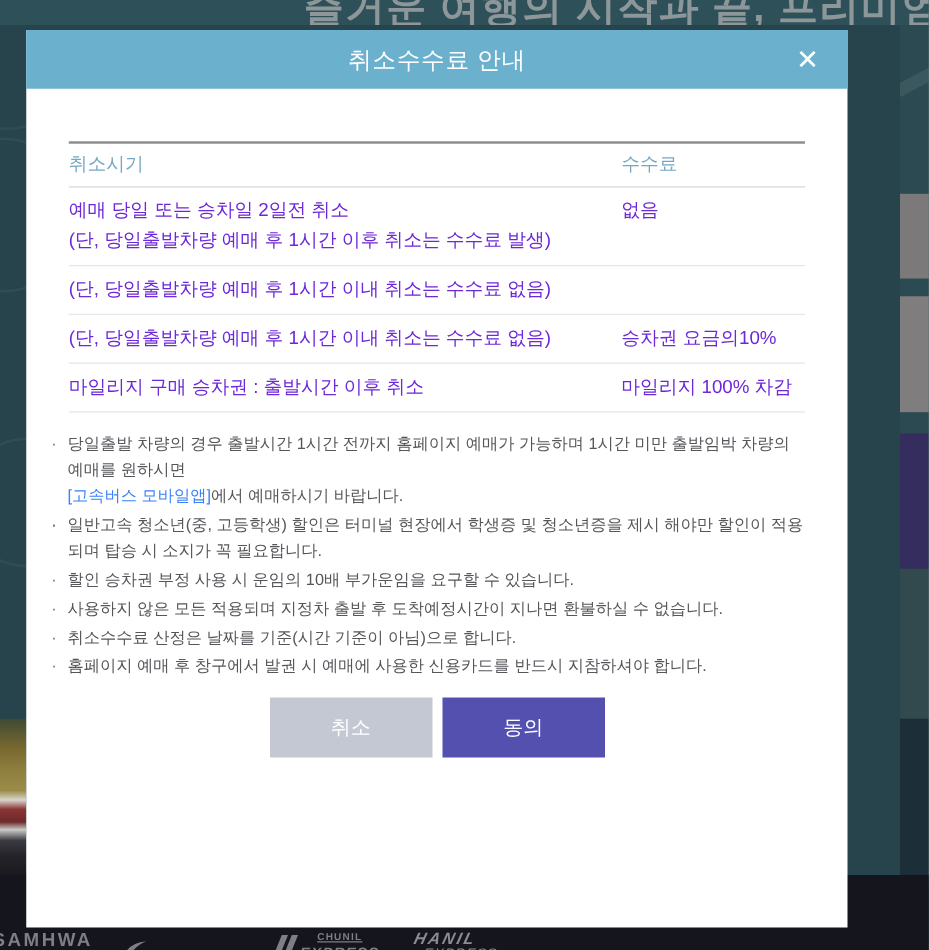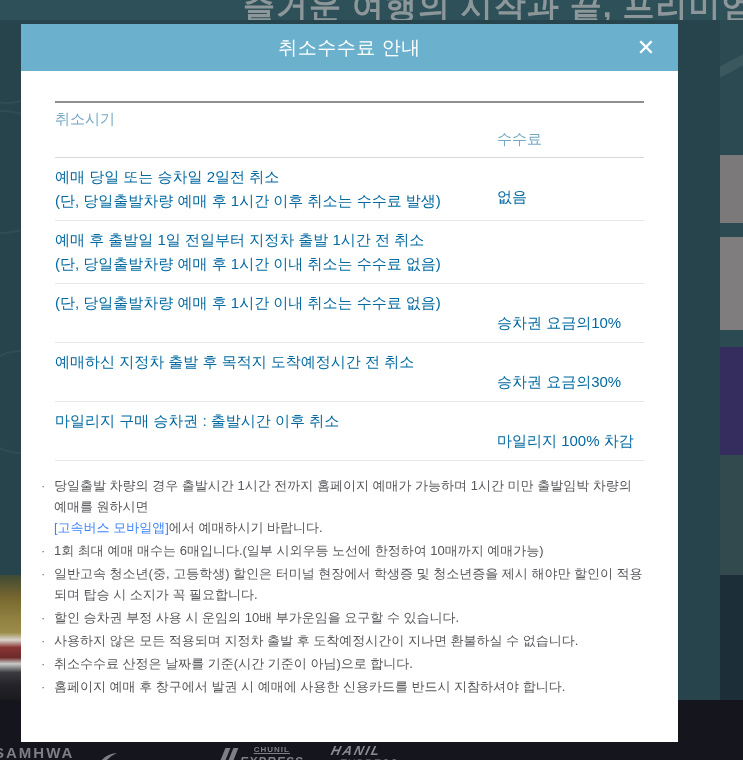--- a/index.html
+++ b/index.html
@@ -49,28 +49,28 @@
   .logo-hanil{align-items:flex-start;transform:skewX(-14deg);color:#8b8b94;}
   .logo-hanil .l1{font-size:13px;font-style:italic;letter-spacing:2px;font-weight:bold;}
   .logo-hanil .l2{font-size:11px;font-style:italic;letter-spacing:1px;margin-top:1px;margin-left:10px;color:#8b8b94;}
 
   
   .modal{position:absolute;left:21px;top:24px;width:657px;height:718px;background:#ffffff;z-index:10;}
   .modal-header{position:relative;height:47px;background:#6bb1cd;display:flex;align-items:center;justify-content:center;}
   .modal-title{color:#ffffff;font-size:19px;letter-spacing:0.5px;}
   .close-btn{position:absolute;right:12px;top:0;height:47px;width:40px;background:none;border:none;
     cursor:pointer;color:#ffffff;font-size:22px;font-weight:300;line-height:47px;padding:0;}
-  .modal-body{padding:4px 34px;}
+  .modal-body{padding:16px 34px;}
 
   
   .fee-table{margin-top:26px;border-top:2px solid #8e8e8e;}
   .t-head{display:flex;padding:7px 0 8px;border-bottom:1px solid #d8d8d8;color:#74a8c5;font-size:15px;}
-  .t-row{display:flex;padding:7px 0;border-bottom:1px solid #e6e6e6;font-size:15px;color:#0369a1;line-height:24px;}
+  .t-row{display:flex;padding:7px 0;border-bottom:1px solid #e6e6e6;font-size:15px;color:#6d28d9;line-height:24px;}
   .col-time{width:442px;padding-right:14px;box-sizing:border-box;}
-  .col-fee{flex:1;margin-top:20px;}
+  .col-fee{flex:1;}
   .cond-note{display:block;}
 
   
   .notes{margin:14px 0 0 -14px;color:#55565a;font-size:13px;line-height:21px;}
   .note{margin:0 0 2px 0;padding-left:13px;position:relative;}
   .note .bullet{position:absolute;left:0;top:0;color:#707074;}
   .note .nline{display:block;}
   .app-link{color:#3b82f6;}
 
   
@@ -156,57 +156,49 @@
         <div class="t-row">
           <div class="col-time">
             <span class="cond-main">예매 당일 또는 승차일 2일전 취소</span>
             <span class="cond-note">(단, 당일출발차량 예매 후 1시간 이후 취소는 수수료 발생)</span>
           </div>
           <div class="col-fee">없음</div>
         </div>
 
         <div class="t-row">
           <div class="col-time">
-            <span class="cond-main">예매 후 출발일 1일 전일부터 지정차 출발 1시간 전 취소</span>
             <span class="cond-note">(단, 당일출발차량 예매 후 1시간 이내 취소는 수수료 없음)</span>
           </div>
         </div>
 
         <div class="t-row">
           <div class="col-time">
             <span class="cond-note">(단, 당일출발차량 예매 후 1시간 이내 취소는 수수료 없음)</span>
           </div>
           <div class="col-fee">승차권 요금의10%</div>
         </div>
 
-        <div class="t-row">
-          <div class="col-time">
-            <span class="cond-main">예매하신 지정차 출발 후 목적지 도착예정시간 전 취소</span>
-          </div>
-          <div class="col-fee">승차권 요금의30%</div>
-        </div>
 
 
         <div class="t-row">
           <div class="col-time">
             <span class="cond-main">마일리지 구매 승차권 : 출발시간 이후 취소</span>
           </div>
           <div class="col-fee">마일리지 100% 차감</div>
         </div>
       </div>
 
       <div class="notes">
         <p class="note">
           <span class="bullet">·</span>
           <span class="nline">당일출발 차량의 경우 출발시간 1시간 전까지 홈페이지 예매가 가능하며 1시간 미만 출발임박 차량의 예매를 원하시면</span>
           <span class="app-link">[고속버스 모바일앱]</span><span>에서 예매하시기 바랍니다.</span>
         </p>
         <p class="note">
           <span class="bullet">·</span>
-          <span>1회 최대 예매 매수는 6매입니다.(일부 시외우등 노선에 한정하여 10매까지 예매가능)</span>
         </p>
         <p class="note">
           <span class="bullet">·</span>
           <span>일반고속 청소년(중, 고등학생) 할인은 터미널 현장에서 학생증 및 청소년증을 제시 해야만 할인이 적용되며 탑승 시 소지가 꼭 필요합니다.</span>
         </p>
         <p class="note">
           <span class="bullet">·</span>
           <span>할인 승차권 부정 사용 시 운임의 10배 부가운임을 요구할 수 있습니다.</span>
         </p>
         <p class="note">
@@ -216,16 +208,20 @@
         <p class="note">
           <span class="bullet">·</span>
           <span>취소수수료 산정은 날짜를 기준(시간 기준이 아님)으로 합니다.</span>
         </p>
         <p class="note">
           <span class="bullet">·</span>
           <span>홈페이지 예매 후 창구에서 발권 시 예매에 사용한 신용카드를 반드시 지참하셔야 합니다.</span>
         </p>
       </div>
 
+      <div class="btn-row">
+        <button class="btn btn-cancel">취소</button>
+        <button class="btn btn-agree">동의</button>
+      </div>
 
     </div>
   </div>
 </div>
 
 </body></html>

